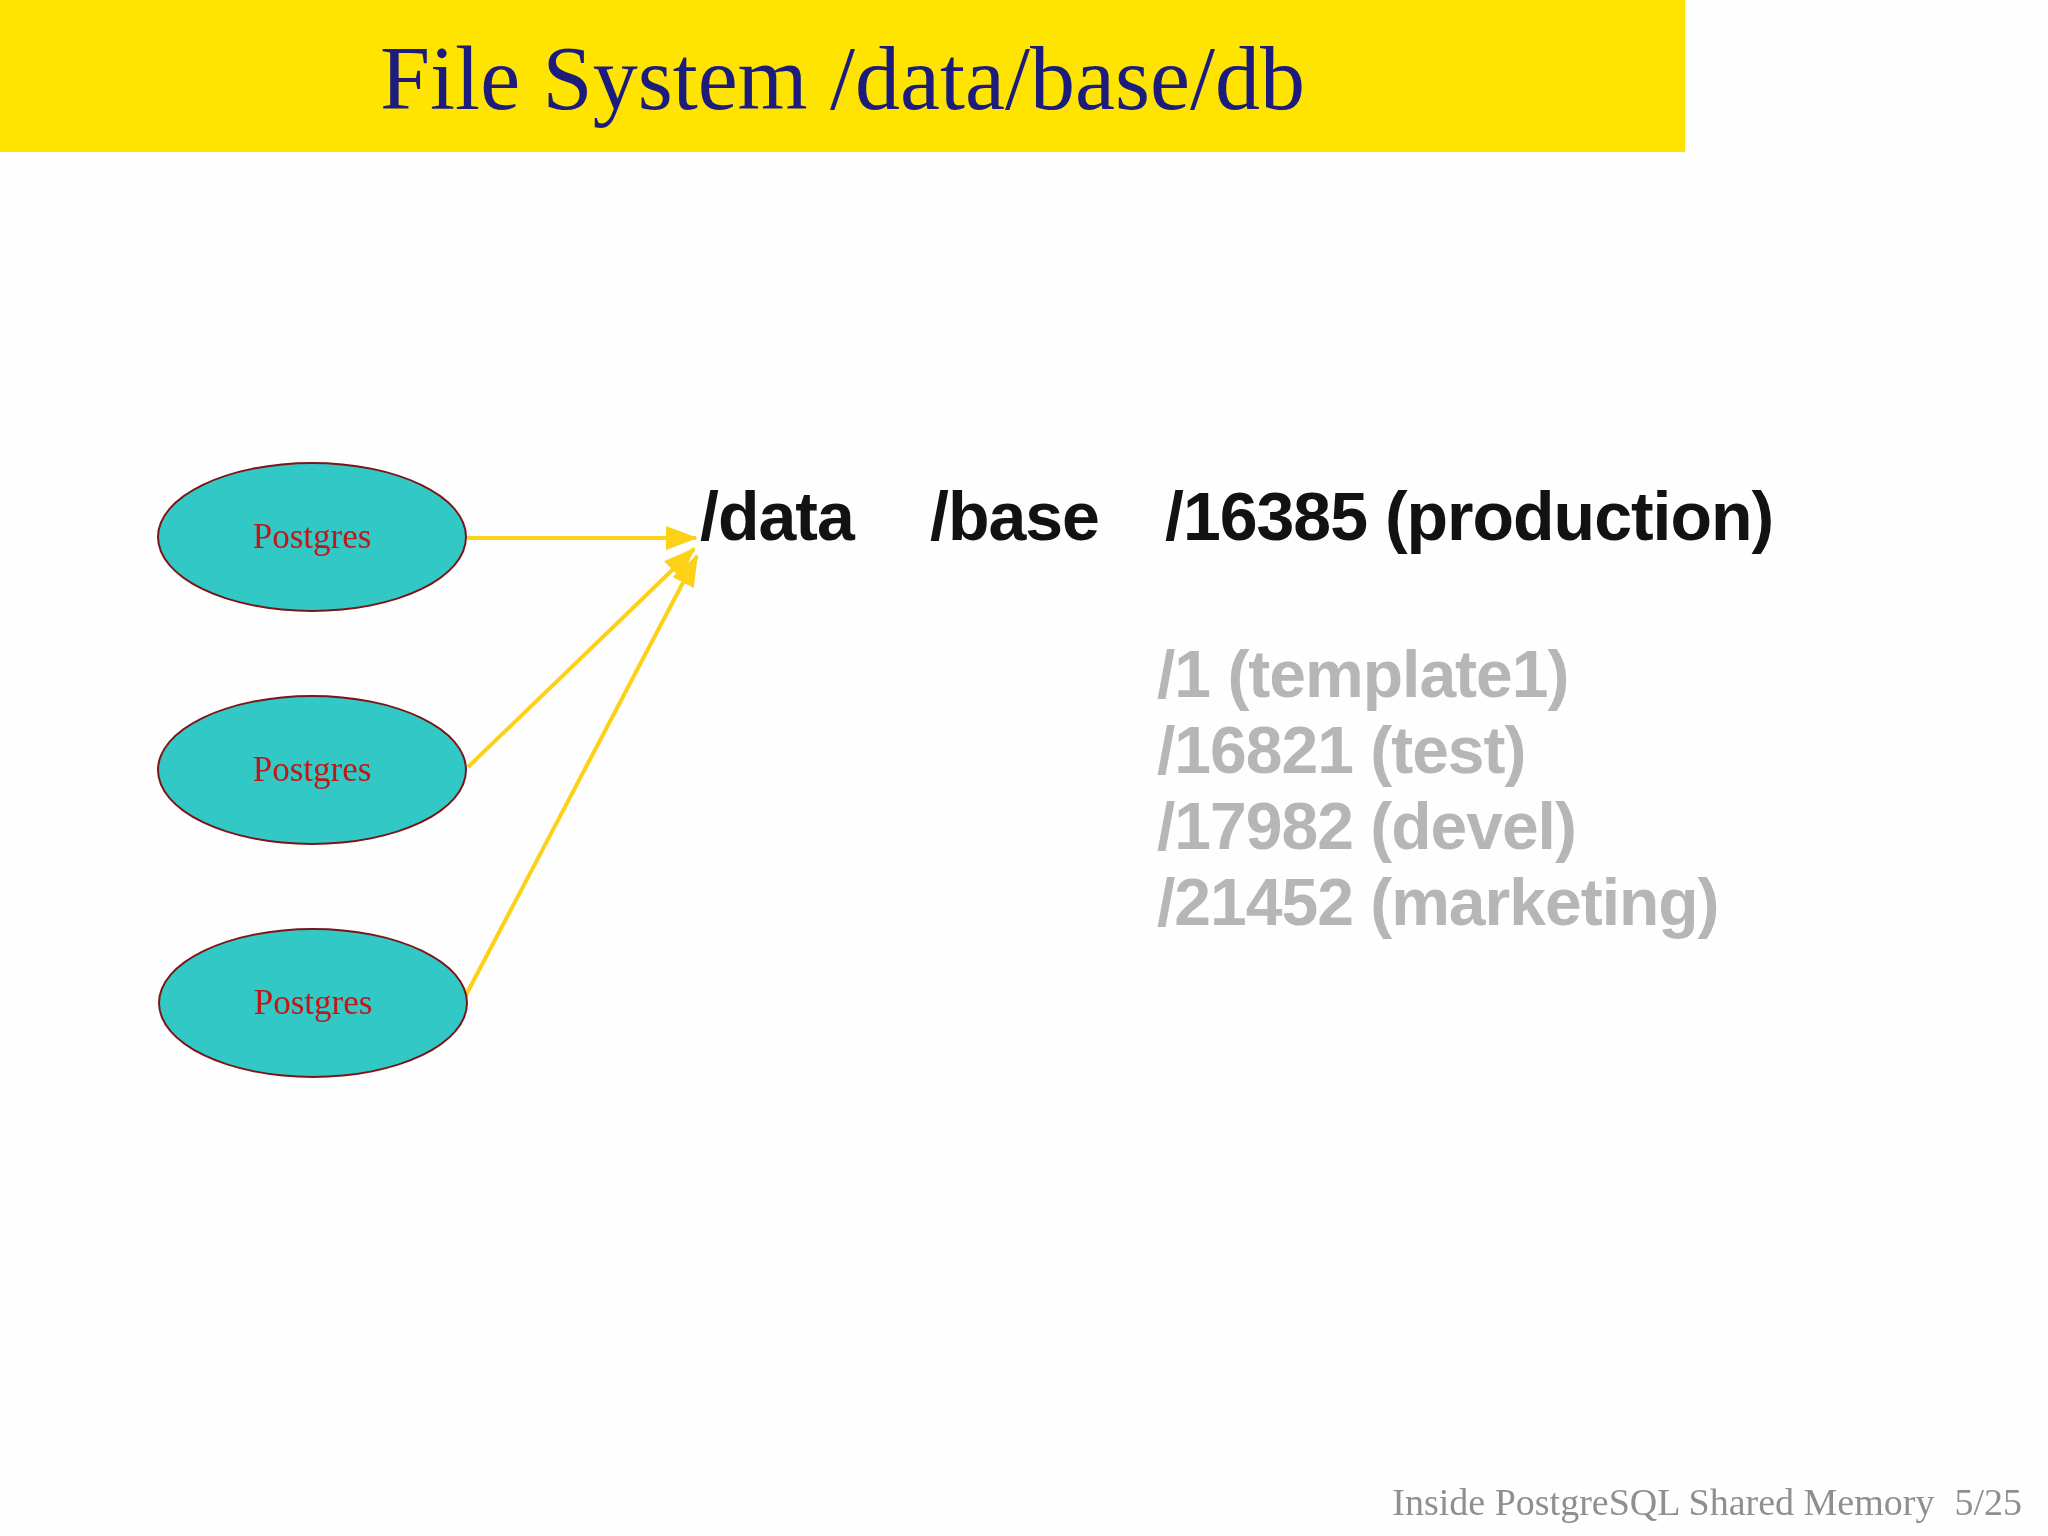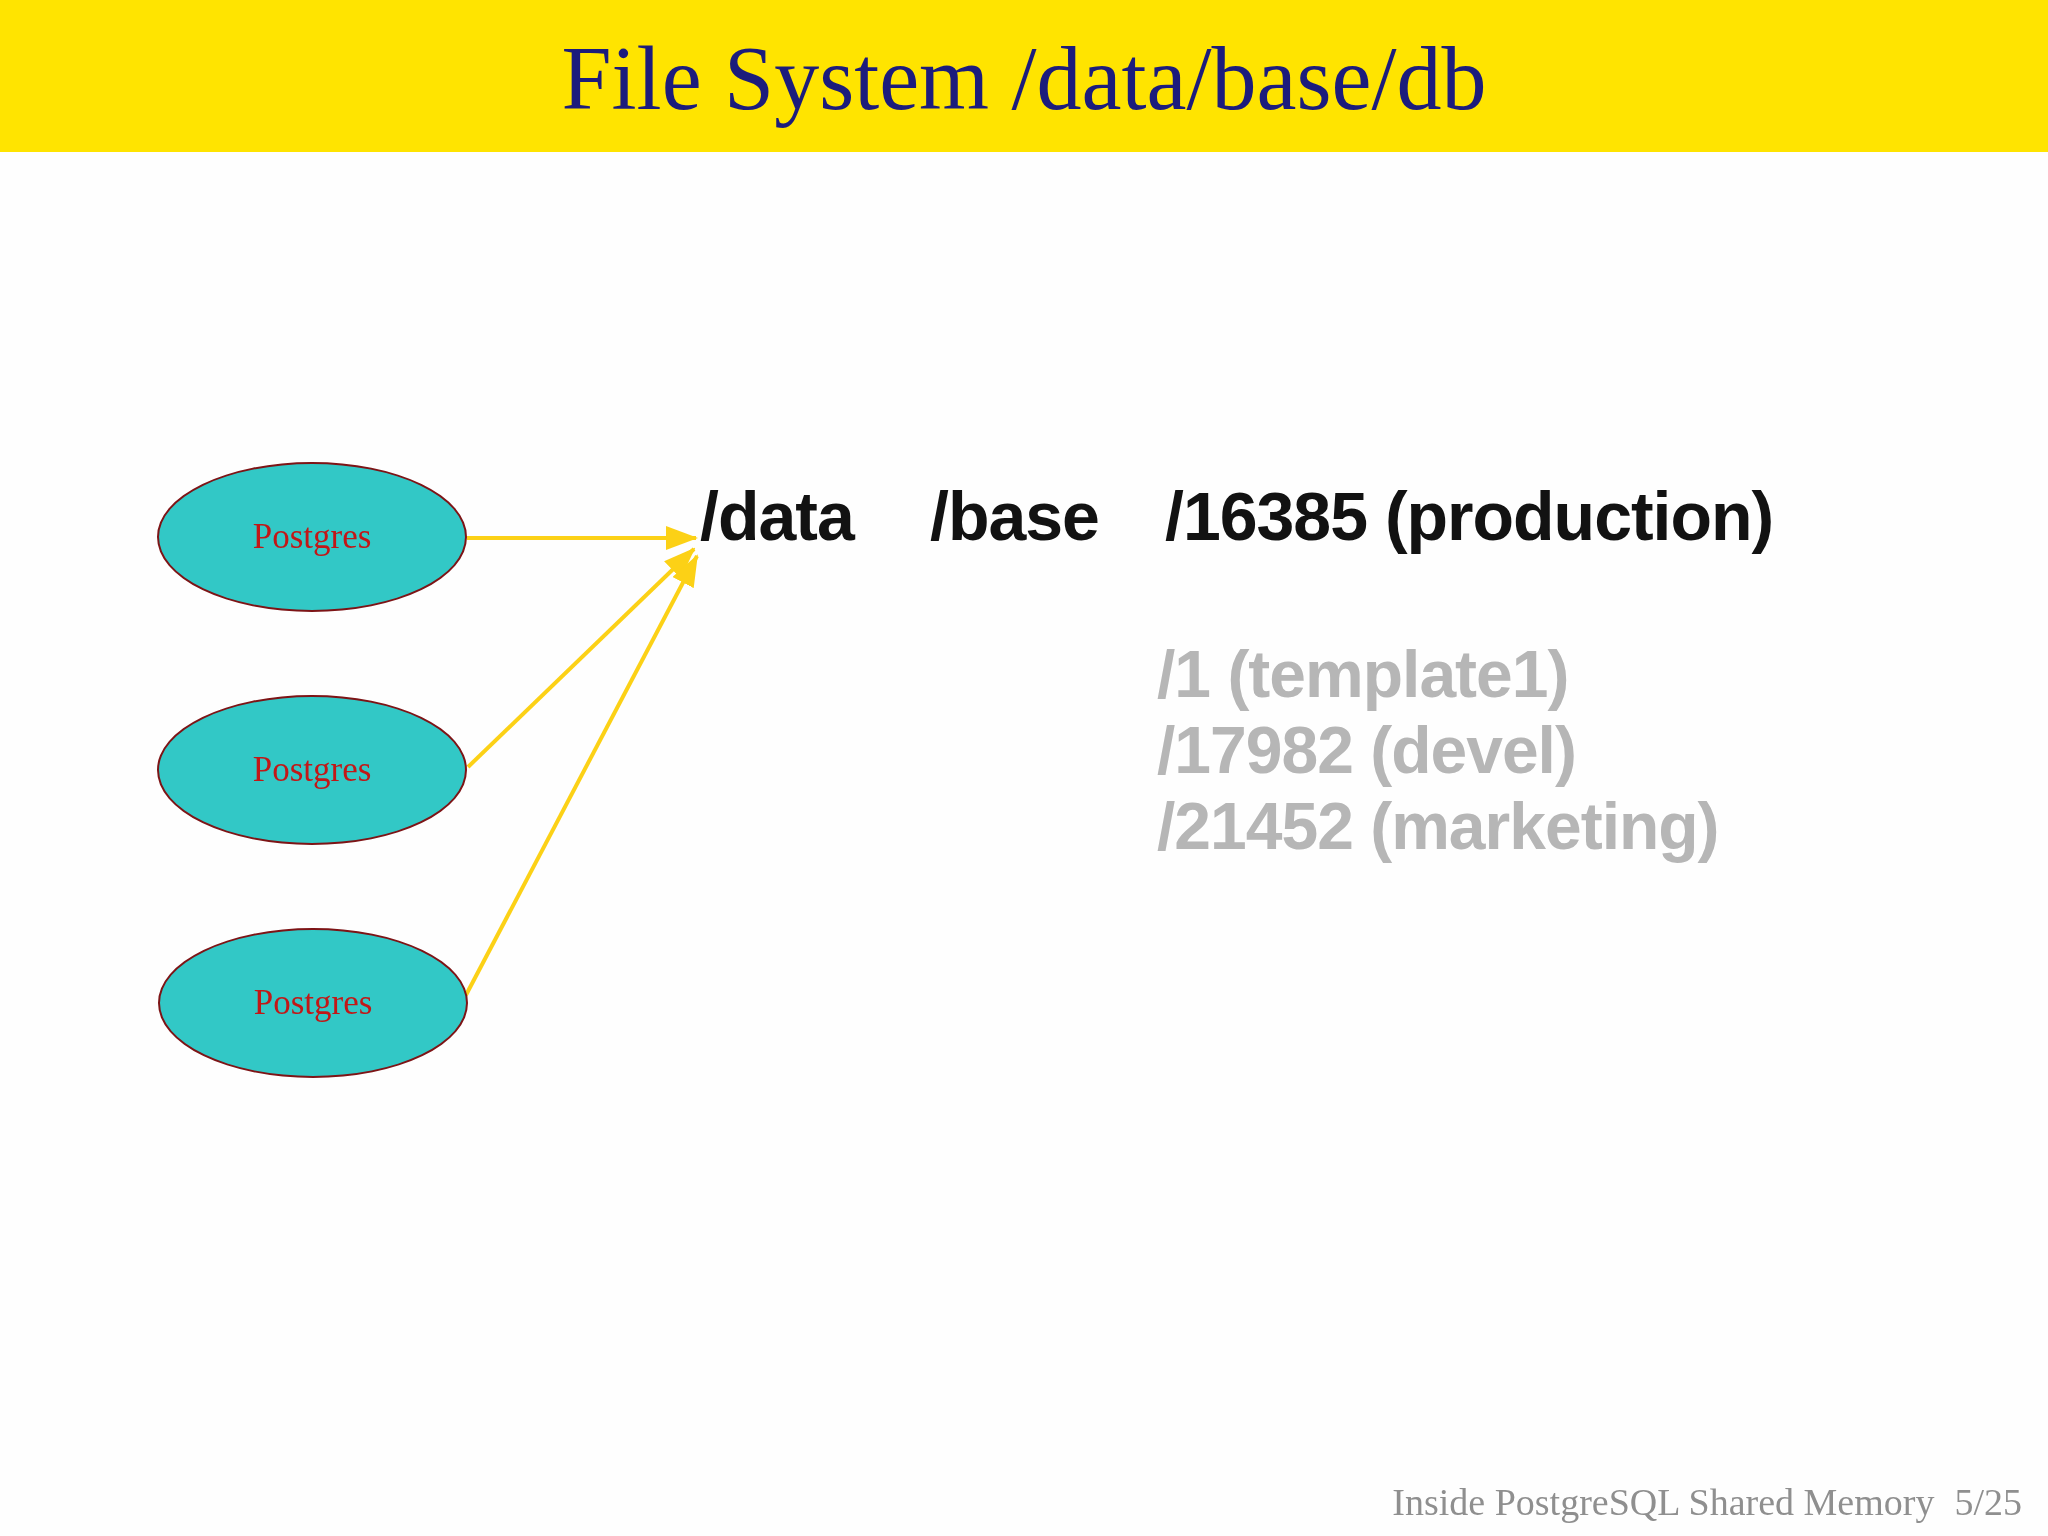--- a/index.html
+++ b/index.html
@@ -7,21 +7,21 @@
     position: relative;
     width: 2048px;
     height: 1536px;
     background: #fefefe;
     overflow: hidden;
     font-family: "Liberation Sans", sans-serif;
   }
   .banner {
     position: absolute;
     left: 0; top: 0;
-    width: 2048px; height: 152px;
+    width: 1685px; height: 152px;
     background: var(--banner, #ffe400);
     display: flex;
     align-items: center;
     justify-content: center;
   }
   .title {
     font-family: "Liberation Serif", serif;
     font-weight: normal;
     font-size: 90px;
     line-height: 1;
@@ -123,20 +123,21 @@
   <div class="node node-3">
     <span class="node-label">Postgres</span>
   </div>
 
   <span class="fs-row-item fs-data">/data</span>
   <span class="fs-row-item fs-base">/base</span>
   <span class="fs-row-item fs-prod">/16385 (production)</span>
 
   <div class="db-list">
     <div>/1 (template1)</div>
+    <div>/16821 (test)</div>
     <div>/17982 (devel)</div>
     <div>/21452 (marketing)</div>
   </div>
 
   <div class="footer">
     <span>Inside PostgreSQL Shared Memory</span><span class="page-num">5/25</span>
   </div>
 
 </div>
 

